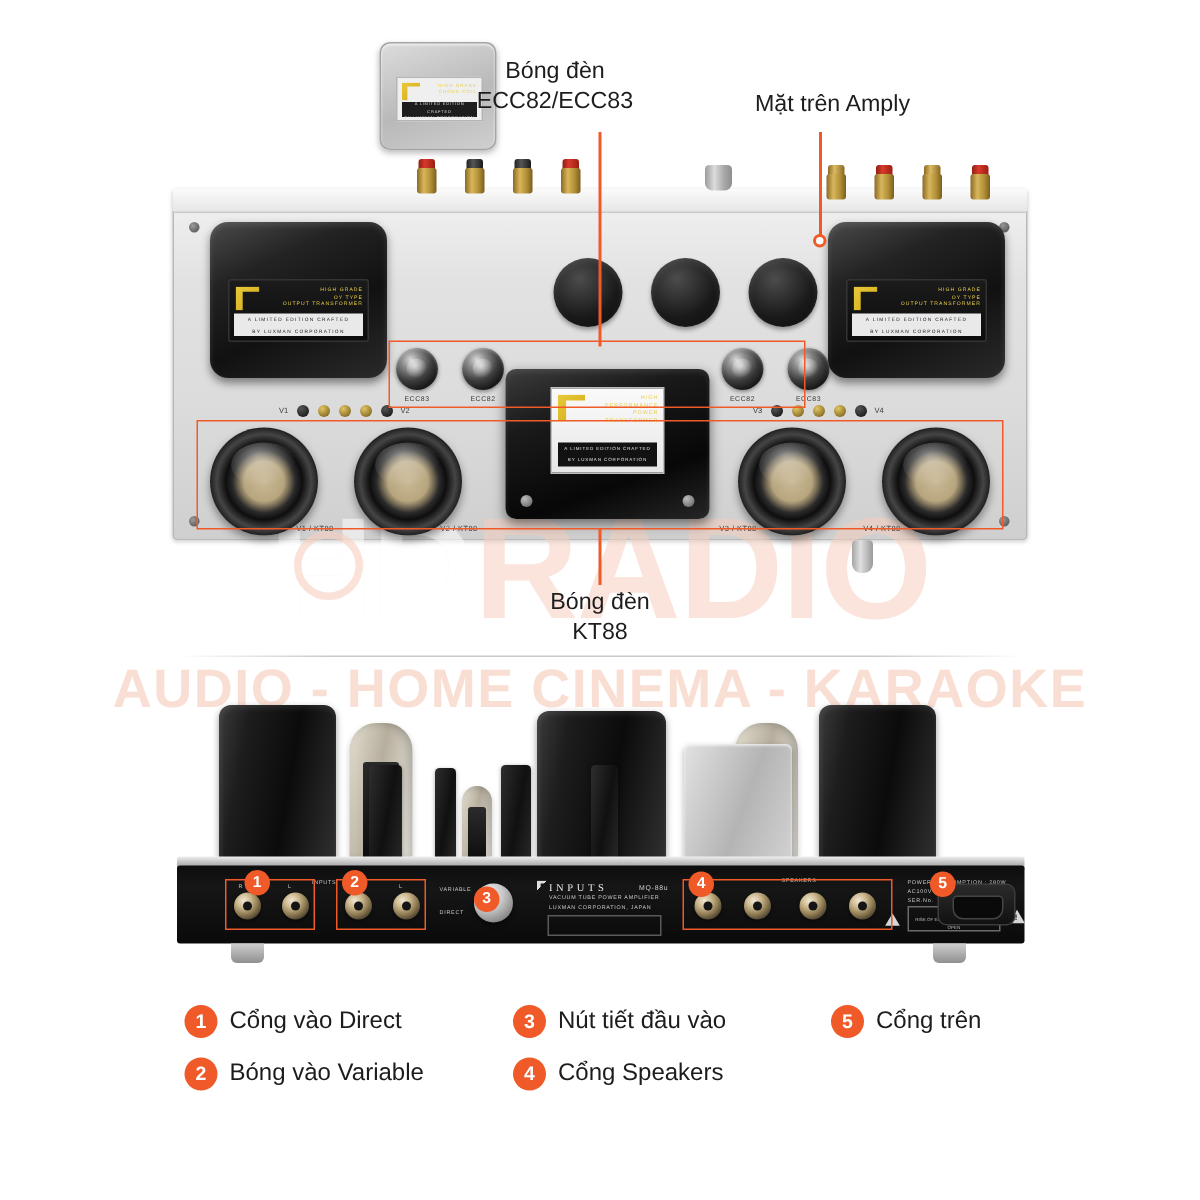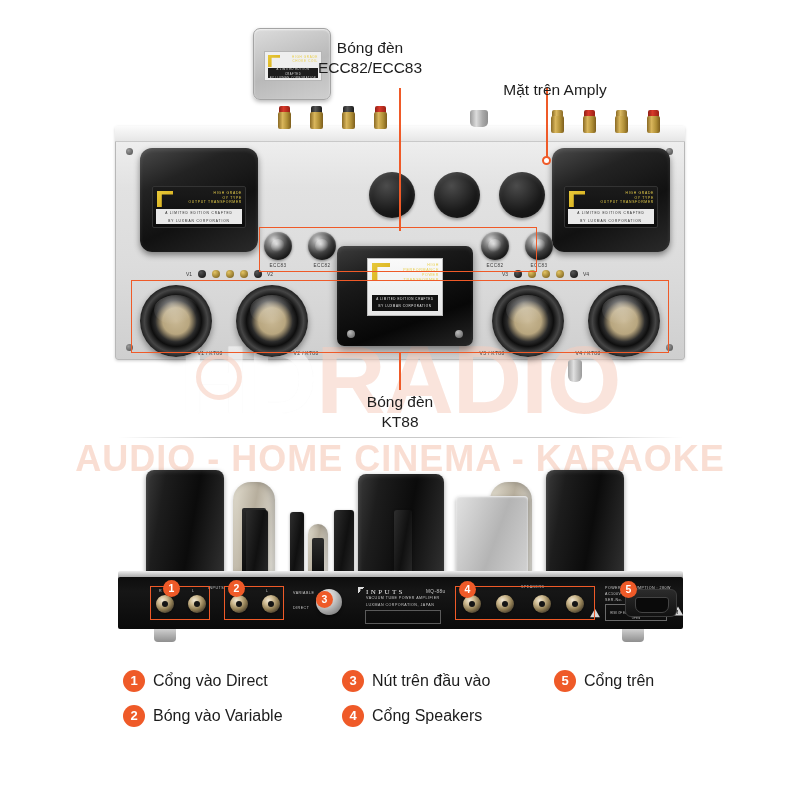--- a/index.html
+++ b/index.html
@@ -339,21 +339,21 @@
   <div class="wm-wrap">
     <div class="wm-main"><span class="w-hd">HD</span><span>RADIO</span></div>
     <div class="wm-dot"></div>
     <div class="wm-sub">AUDIO - HOME CINEMA - KARAOKE</div>
   </div>
 
   <div class="anno" style="left:270px; top:38px; width:200px;">
     <div>Bóng đèn</div>
     <div>ECC82/ECC83</div>
   </div>
-  <div class="anno" style="left:430px; top:60px; width:250px;margin-top:20px;">
+  <div class="anno" style="left:430px; top:60px; width:250px;">
     <div>Mặt trên Amply</div>
   </div>
   <div class="anno" style="left:300px; top:392px; width:200px;">
     <div>Bóng đèn</div>
     <div>KT88</div>
   </div>
 
   <div class="leader" style="left:399px; top:88px; height:143px;"></div>
   <div class="leader" style="left:546px; top:88px; height:72px;"></div>
   <div class="leader-dot" style="left:542px; top:156px;"></div>
@@ -606,21 +606,21 @@
     <div class="leg-item" style="left:123px; top:10px;">
       <div class="leg-num">1</div>
       <div class="leg-txt">Cổng vào Direct</div>
     </div>
     <div class="leg-item" style="left:123px; top:45px;">
       <div class="leg-num">2</div>
       <div class="leg-txt">Bóng vào Variable</div>
     </div>
     <div class="leg-item" style="left:342px; top:10px;">
       <div class="leg-num">3</div>
-      <div class="leg-txt">Nút trên đầu vào</div>
+      <div class="leg-txt">Nút tiết đầu vào</div>
     </div>
     <div class="leg-item" style="left:342px; top:45px;">
       <div class="leg-num">4</div>
       <div class="leg-txt">Cổng Speakers</div>
     </div>
     <div class="leg-item" style="left:554px; top:10px;">
       <div class="leg-num">5</div>
       <div class="leg-txt">Cổng trên</div>
     </div>
   </div>

